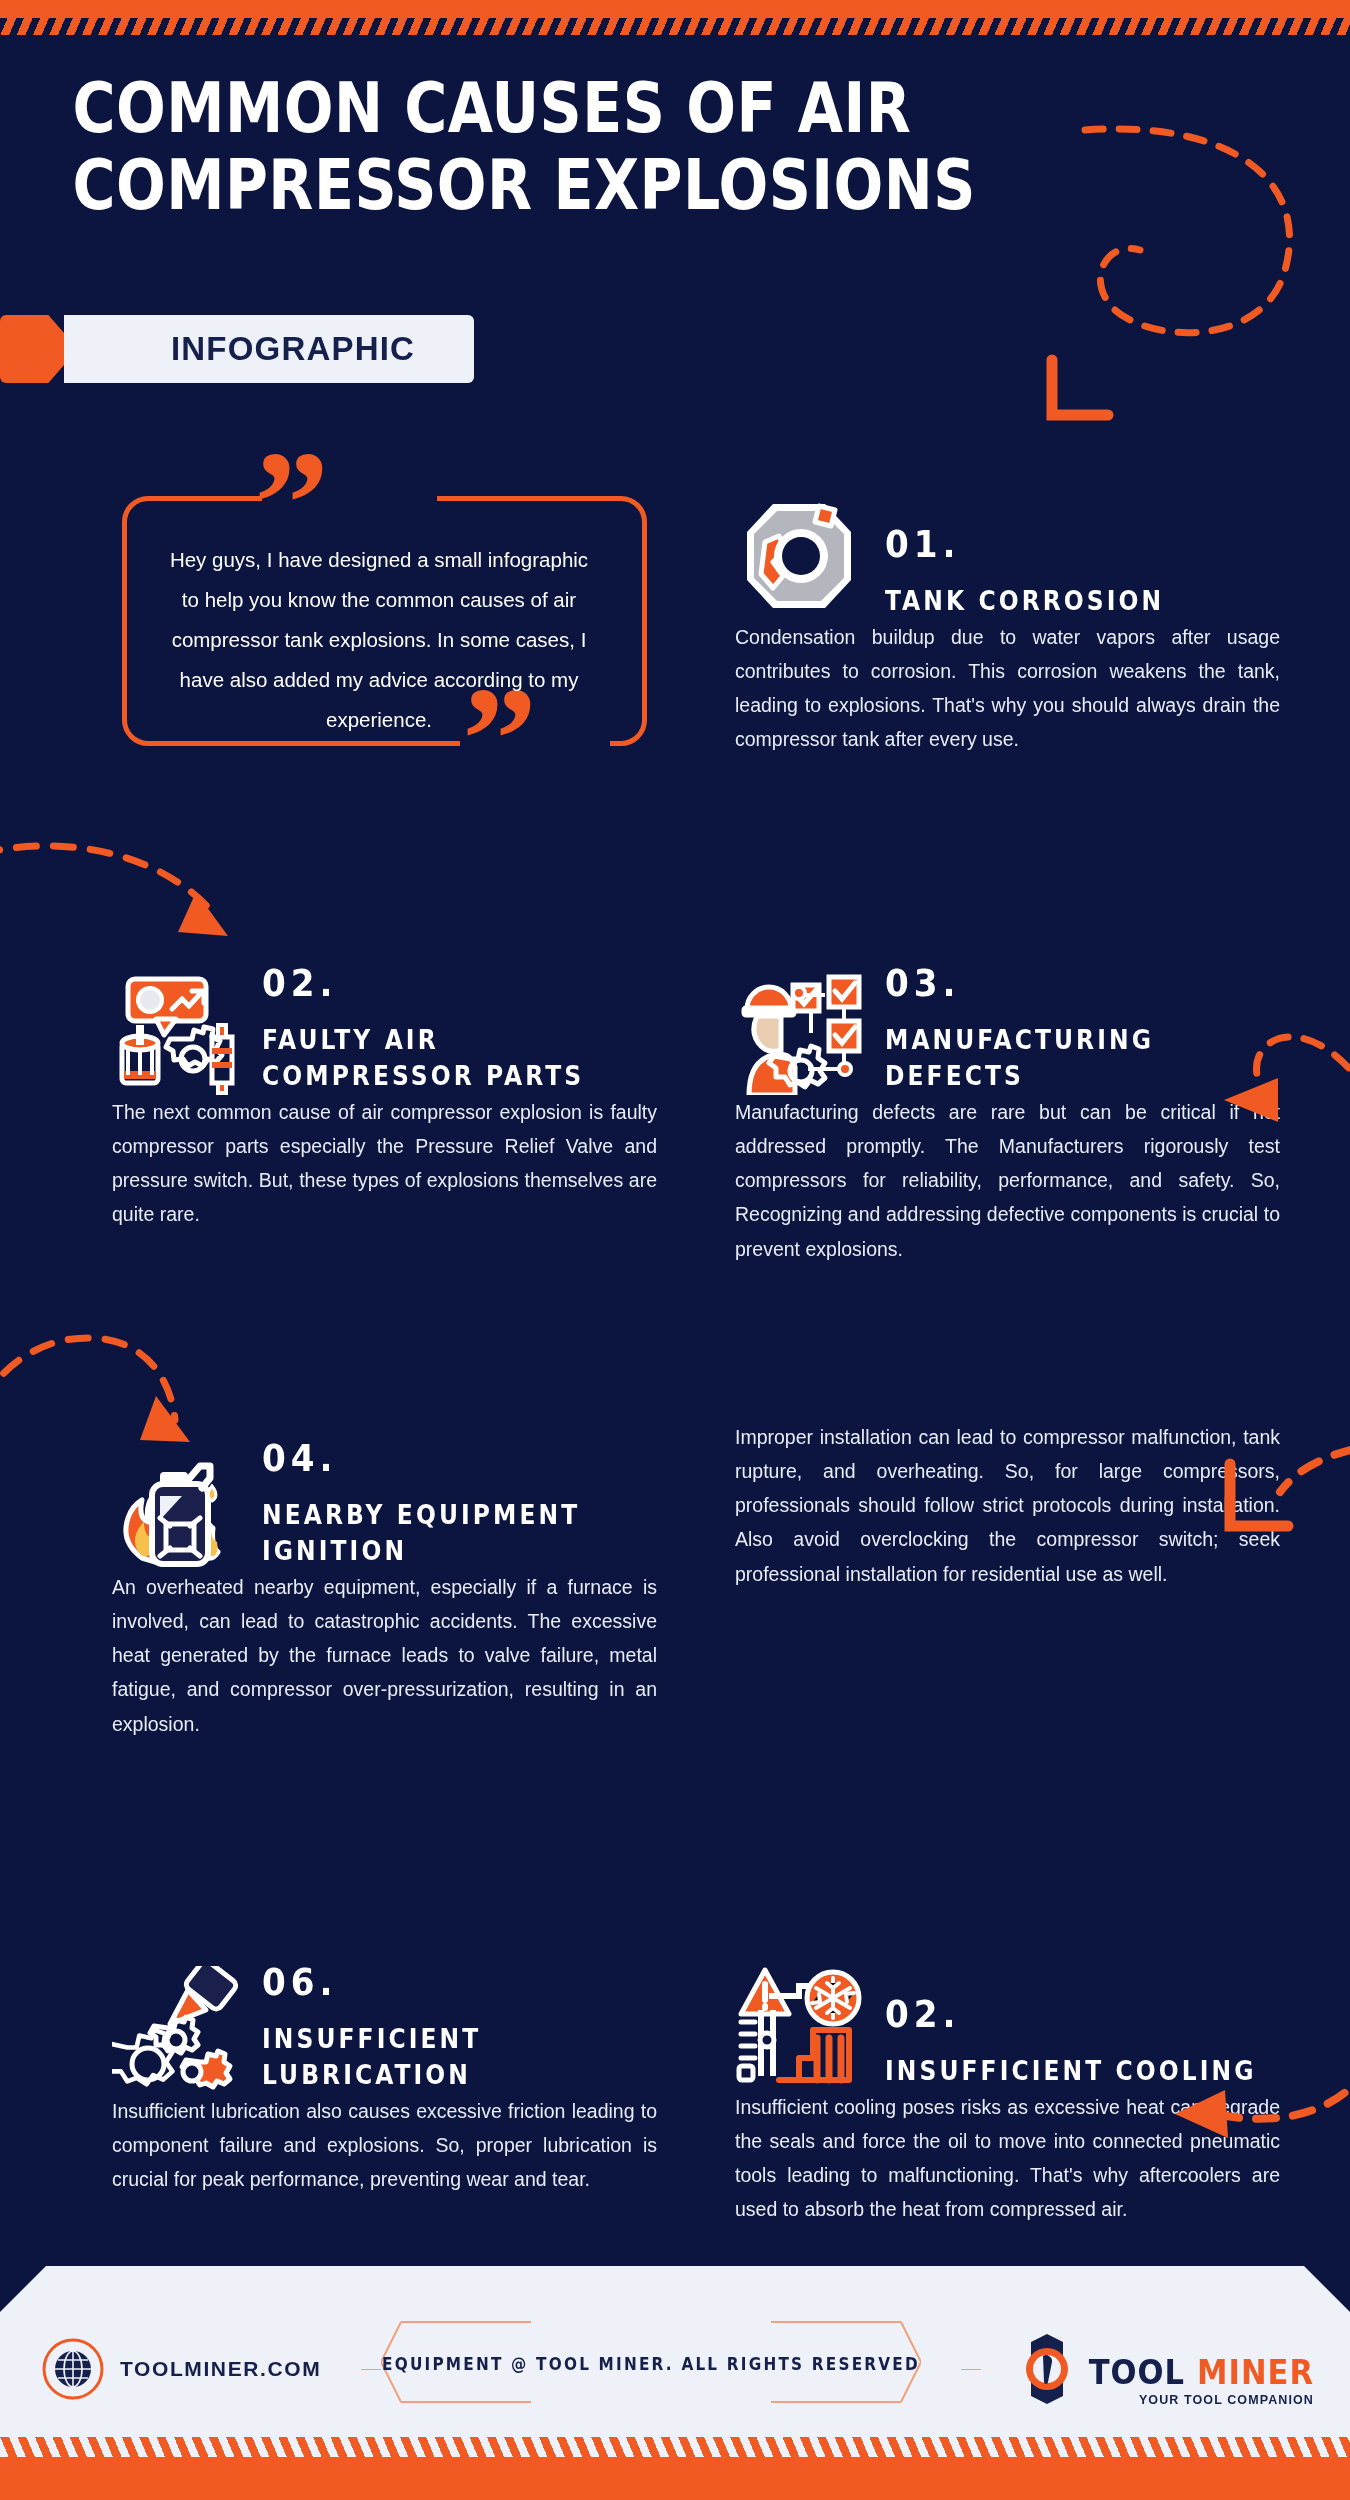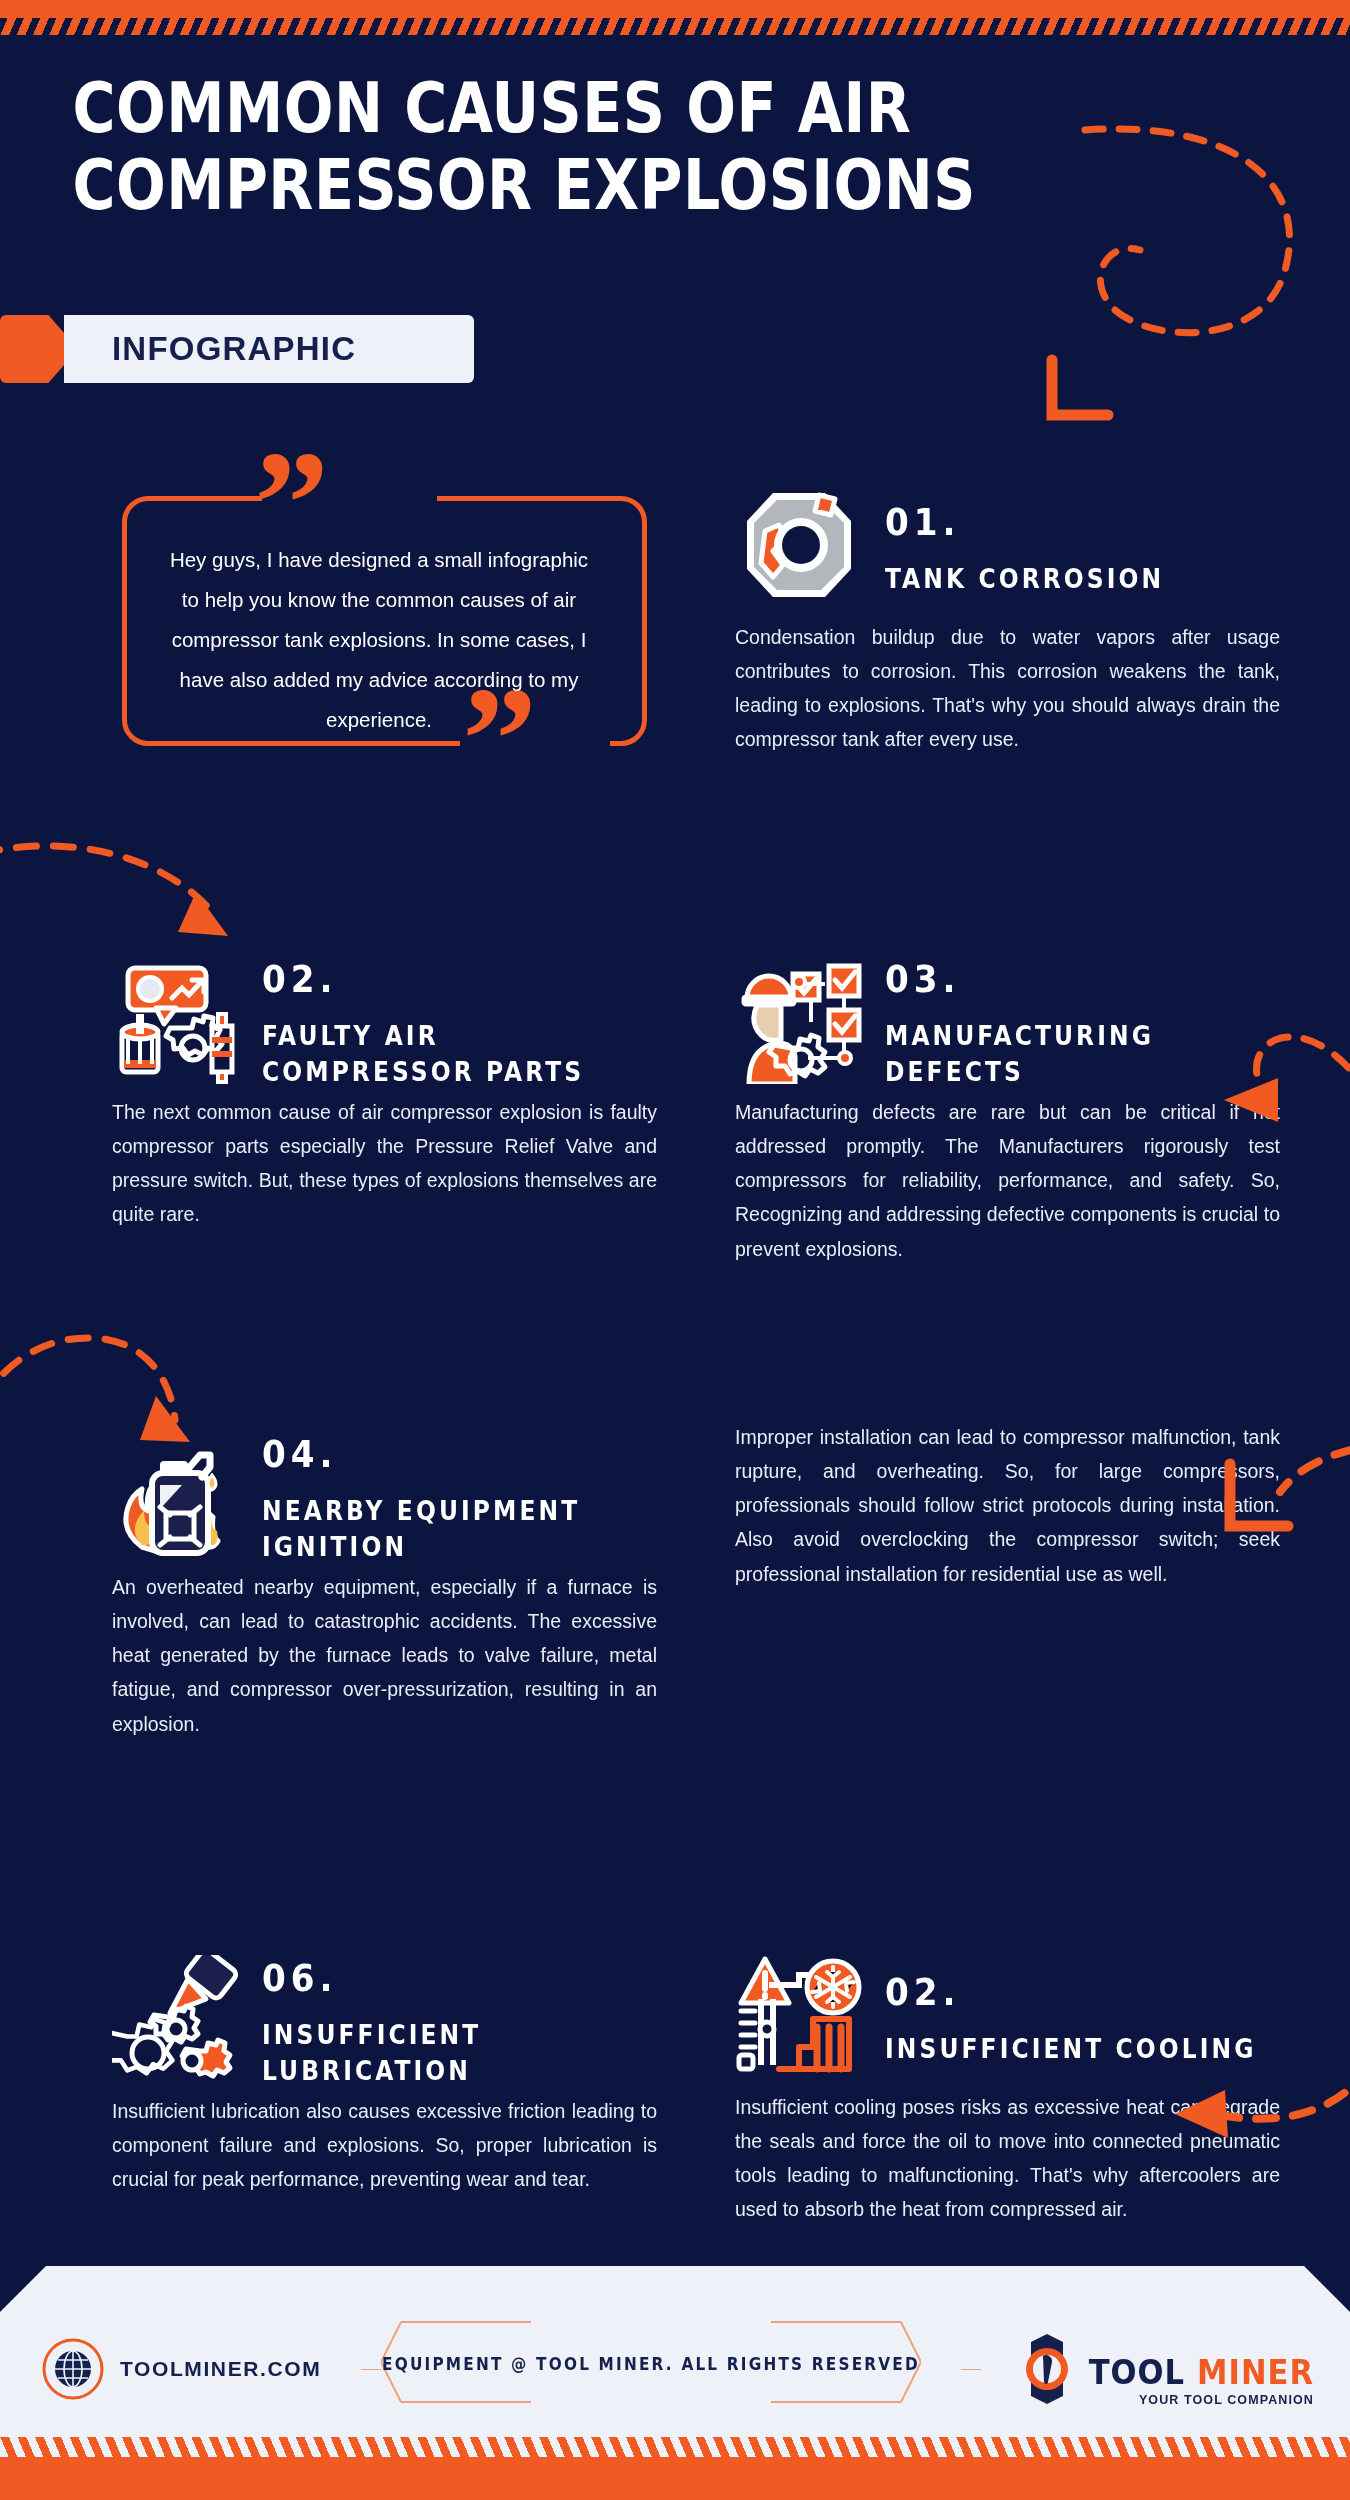--- a/index.html
+++ b/index.html
@@ -42,21 +42,21 @@
   .badge-row { position: absolute; top: 315px; left: 0; width: 1350px; height: 68px; }
   .badge-arrow {
     position: absolute; left: 0; top: 0; width: 78px; height: 68px;
     background: #f15a22;
     clip-path: polygon(0 0, 62% 0, 100% 50%, 62% 100%, 0 100%);
     border-radius: 6px 0 0 6px;
   }
   .badge-body {
     position: absolute; left: 64px; top: 0; width: 410px; height: 68px;
     background: #eef2f8; border-radius: 0 6px 6px 0;
-    display: flex; align-items: center; padding-left: 48px;
+    display: flex; align-items: center; padding-left: 48px; justify-content: center;
   }
   .badge-text {
     color: #16204d; font-size: 33px; font-weight: 700; letter-spacing: 1.2px;
   }
 
   
   .quote-wrap { position: absolute; left: 112px; top: 468px; width: 545px; height: 300px; }
   .quote-box {
     position: absolute; left: 10px; top: 28px; width: 525px; height: 250px;
     border: 5px solid #f15a22; border-radius: 26px;
@@ -70,21 +70,21 @@
     font-family: "Liberation Serif", serif; font-weight: 700;
     font-size: 150px; line-height: 1;
   }
   .qmark.tl { left: 142px; top: -40px; }
   .qmark.br { left: 350px; top: 196px; }
   .quote-notch-a { position: absolute; left: 150px; top: 24px; width: 175px; height: 14px; background:#0b1540; }
   .quote-notch-b { position: absolute; left: 348px; top: 270px; width: 150px; height: 14px; background:#0b1540; }
 
   
   .card { position: absolute; width: 545px; }
-  .card-head { display: flex; align-items: center; gap: 22px; min-height: 150px; }
+  .card-head { display: flex; align-items: flex-end; gap: 22px; min-height: 150px; }
   .card-icon { width: 128px; height: 128px; flex: 0 0 128px; }
   .card-titles { padding-top: 8px; }
   .card-num {
     color: #ffffff; font-size: 38px; font-weight: 700; letter-spacing: 5px;
     font-family: "DejaVu Sans Condensed", "Liberation Sans Narrow", "Liberation Sans", sans-serif;
     margin-bottom: 18px;
   }
   .card-title {
     color: #ffffff; font-size: 26px; font-weight: 700; letter-spacing: 3.1px;
     line-height: 1.38; text-transform: uppercase;

